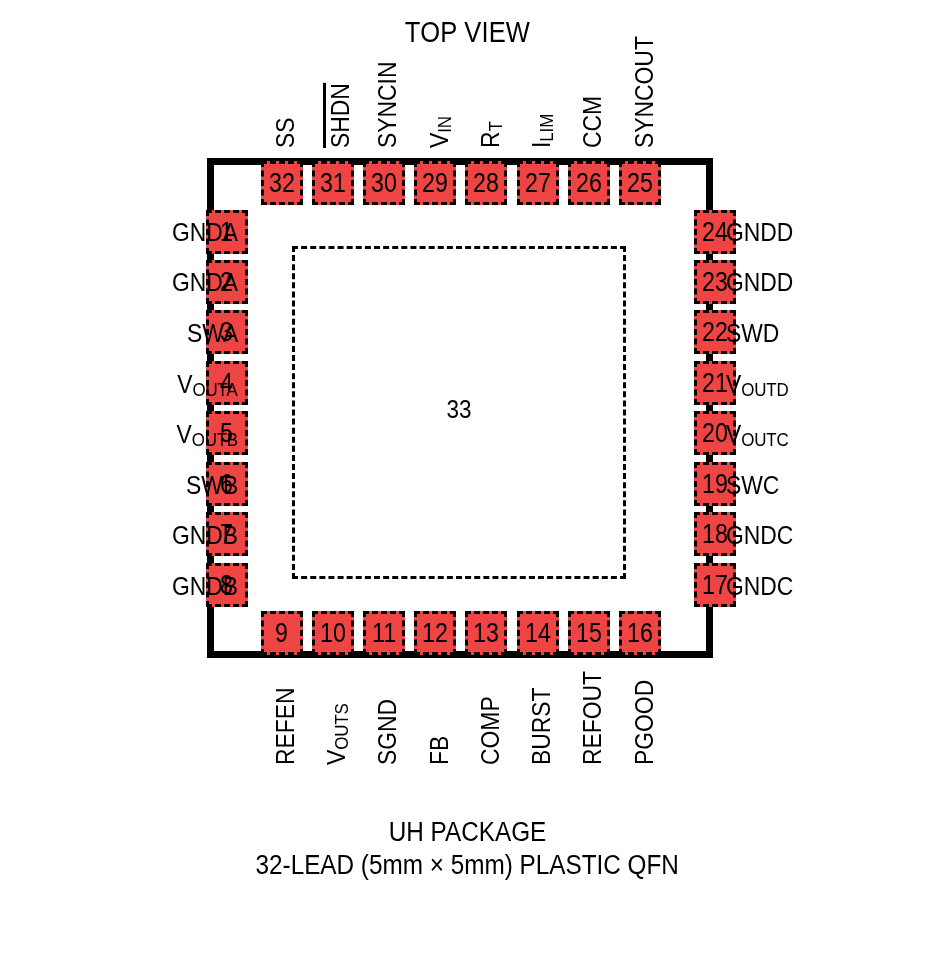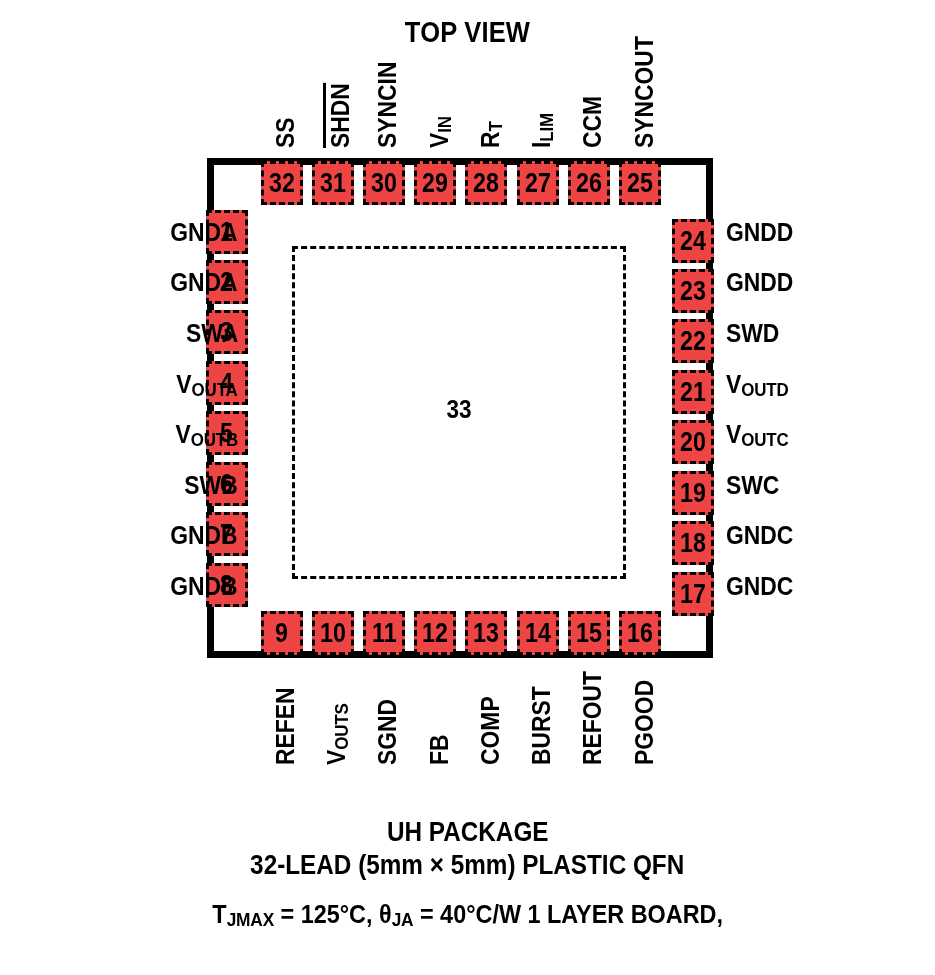--- a/index.html
+++ b/index.html
@@ -13,21 +13,20 @@
     position: relative;
     font-family: "Liberation Sans", sans-serif;
     color: #000000;
     overflow: hidden;
   }
   #stage {
     position: absolute;
     left: 0; top: 0;
     width: 935px;
     height: 975px;
-    font-weight: bold;
   }
 
   
   .top-view-title {
     position: absolute;
     left: 0;
     top: 16px;
     width: 935px;
     text-align: center;
     font-size: 29px;
@@ -83,21 +82,21 @@
     font-size: 27px;
     line-height: 1;
   }
   .pin > span {
     display: inline-block;
     transform: scaleX(0.86);
     transform-origin: center center;
   }
 
   .pin.left   { left: 206px;  width: 42px;  height: 44px; }
-  .pin.right  { left: 672px;  width: 42px;  height: 44px; margin-top: 9px; }
+  .pin.right  { left: 694px;  width: 42px;  height: 44px; }
   .pin.top    { top: 161px;   width: 42px;  height: 44px; }
   .pin.bottom { top: 611px;   width: 42px;  height: 44px; }
 
   
   .side-label {
     position: absolute;
     font-size: 26px;
     line-height: 1;
     white-space: nowrap;
   }
@@ -306,15 +305,14 @@
   <div class="vlabel up" style="left:323px; top:765px"><span class="lbl">V<sub class="sb">OUTS</sub></span></div>
   <div class="vlabel up" style="left:374px; top:765px"><span class="lbl">SGND</span></div>
   <div class="vlabel up" style="left:426px; top:765px"><span class="lbl">FB</span></div>
   <div class="vlabel up" style="left:477px; top:765px"><span class="lbl">COMP</span></div>
   <div class="vlabel up" style="left:528px; top:765px"><span class="lbl">BURST</span></div>
   <div class="vlabel up" style="left:579px; top:765px"><span class="lbl">REFOUT</span></div>
   <div class="vlabel up" style="left:631px; top:765px"><span class="lbl">PGOOD</span></div>
 
   <div class="caption cap-pkg"><span class="ln">UH PACKAGE</span></div>
   <div class="caption cap-lead"><span class="ln">32-LEAD (5mm × 5mm) PLASTIC QFN</span></div>
-  <div class="caption cap-th1"><span class="ln">T<sub class="sb">JMAX</sub> = 125°C, θ<sub class="sb">JA</sub> = 40°C/W 1 LAYER BOARD,</span></div>
 
 </div>
 
 </body></html>

